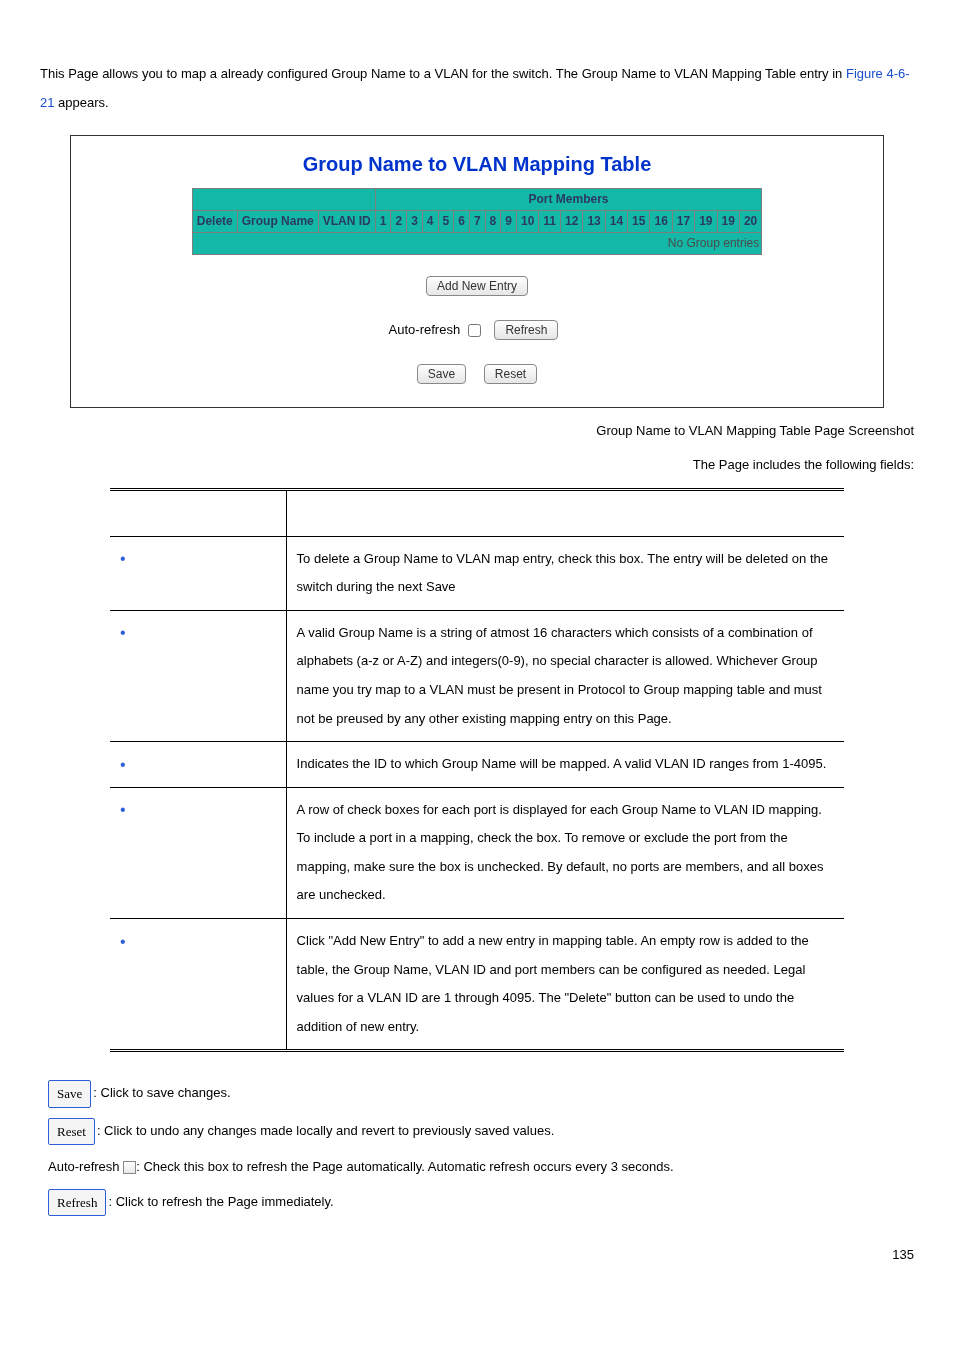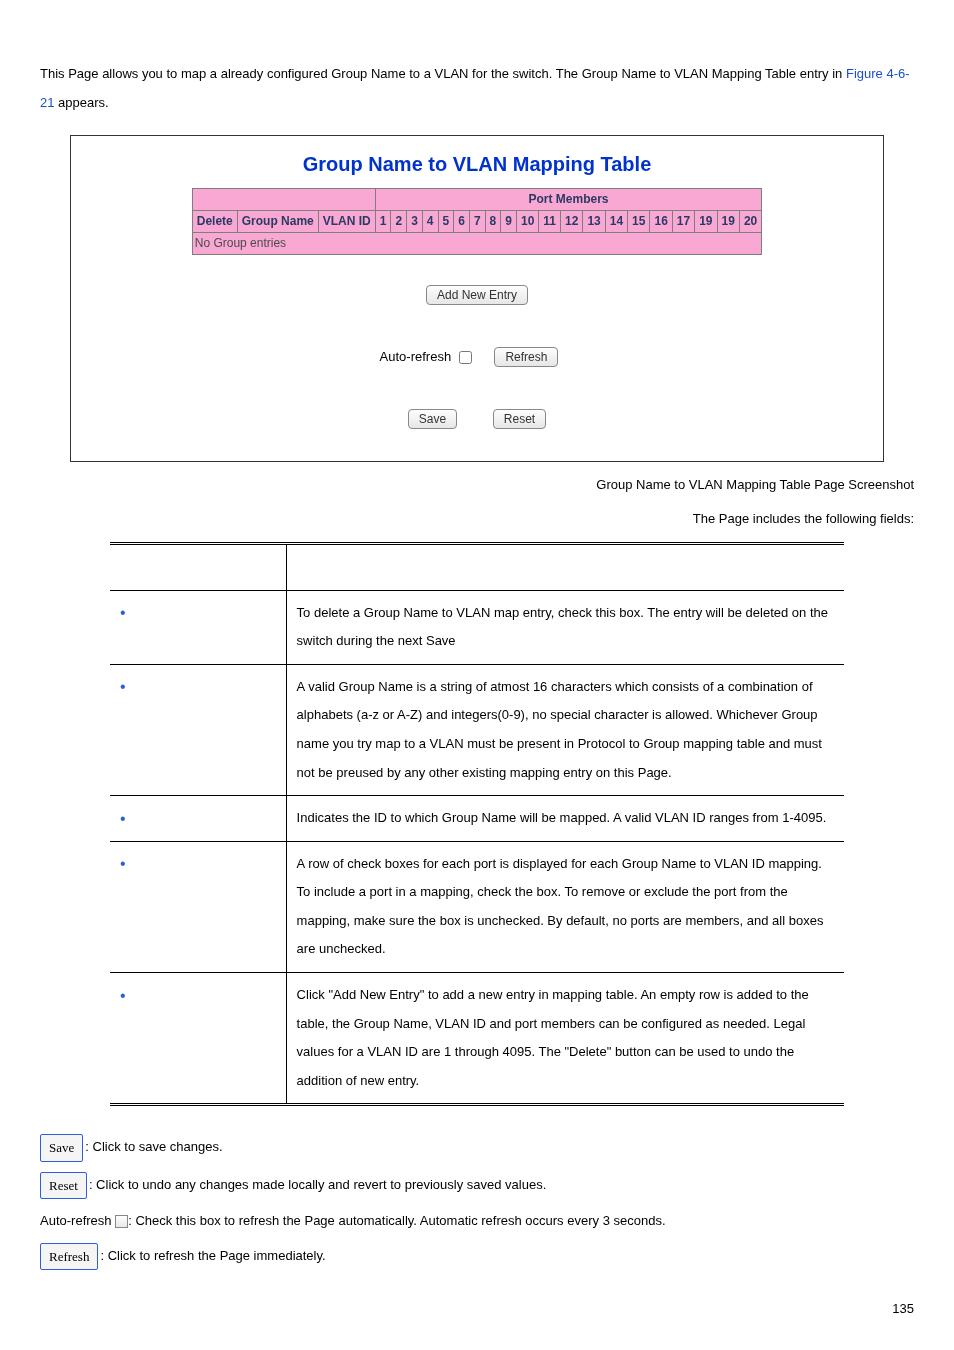--- a/index.html
+++ b/index.html
@@ -35,43 +35,43 @@
   .ss-table {
     border-collapse: collapse;
     margin: 0 auto;
     font-size: 12px;
   }
   .ss-table th, .ss-table td {
     border: 1px solid #7e7e7e;
     padding: 2px 4px;
     font-weight: normal;
     color: #4b4b4b;
-    background: #f9a8d4;
+    background: #14b8a6;
   }
   .ss-table .hdr {
     font-weight: bold;
     color: #2b3a63;
   }
   .ss-table .no-entries {
-    text-align: left;
+    text-align: right;
     padding: 2px;
   }
   .ss-controls {
     margin-top: 14px;
   }
   .ss-btn {
     font-family: Arial, sans-serif;
     font-size: 12px;
     border: 1px solid #888;
     border-radius: 4px;
     padding: 2px 10px;
     background: linear-gradient(#fefefe, #e6e6e6);
     color: #333;
     cursor: pointer;
-    margin: 16px;
+    margin: 7px;
   }
   .ss-check {
     vertical-align: middle;
   }
   .ss-line {
     margin-top: 10px;
   }
   .caption {
     text-align: right;
     margin: 8px 0 16px 0;
@@ -124,21 +124,21 @@
   }
   .checkbox-img {
     display: inline-block;
     width: 11px;
     height: 11px;
     border: 1px solid #888;
     background: linear-gradient(#fff, #e8e8e8);
     vertical-align: middle;
   }
   .legend-line {
-    margin: 10px 0;
+    margin: 10px 8px;
     line-height: 1.8;
   }
   .page-num {
     text-align: right;
     margin-top: 30px;
   }
 </style>
 </head>
 <body>
 

